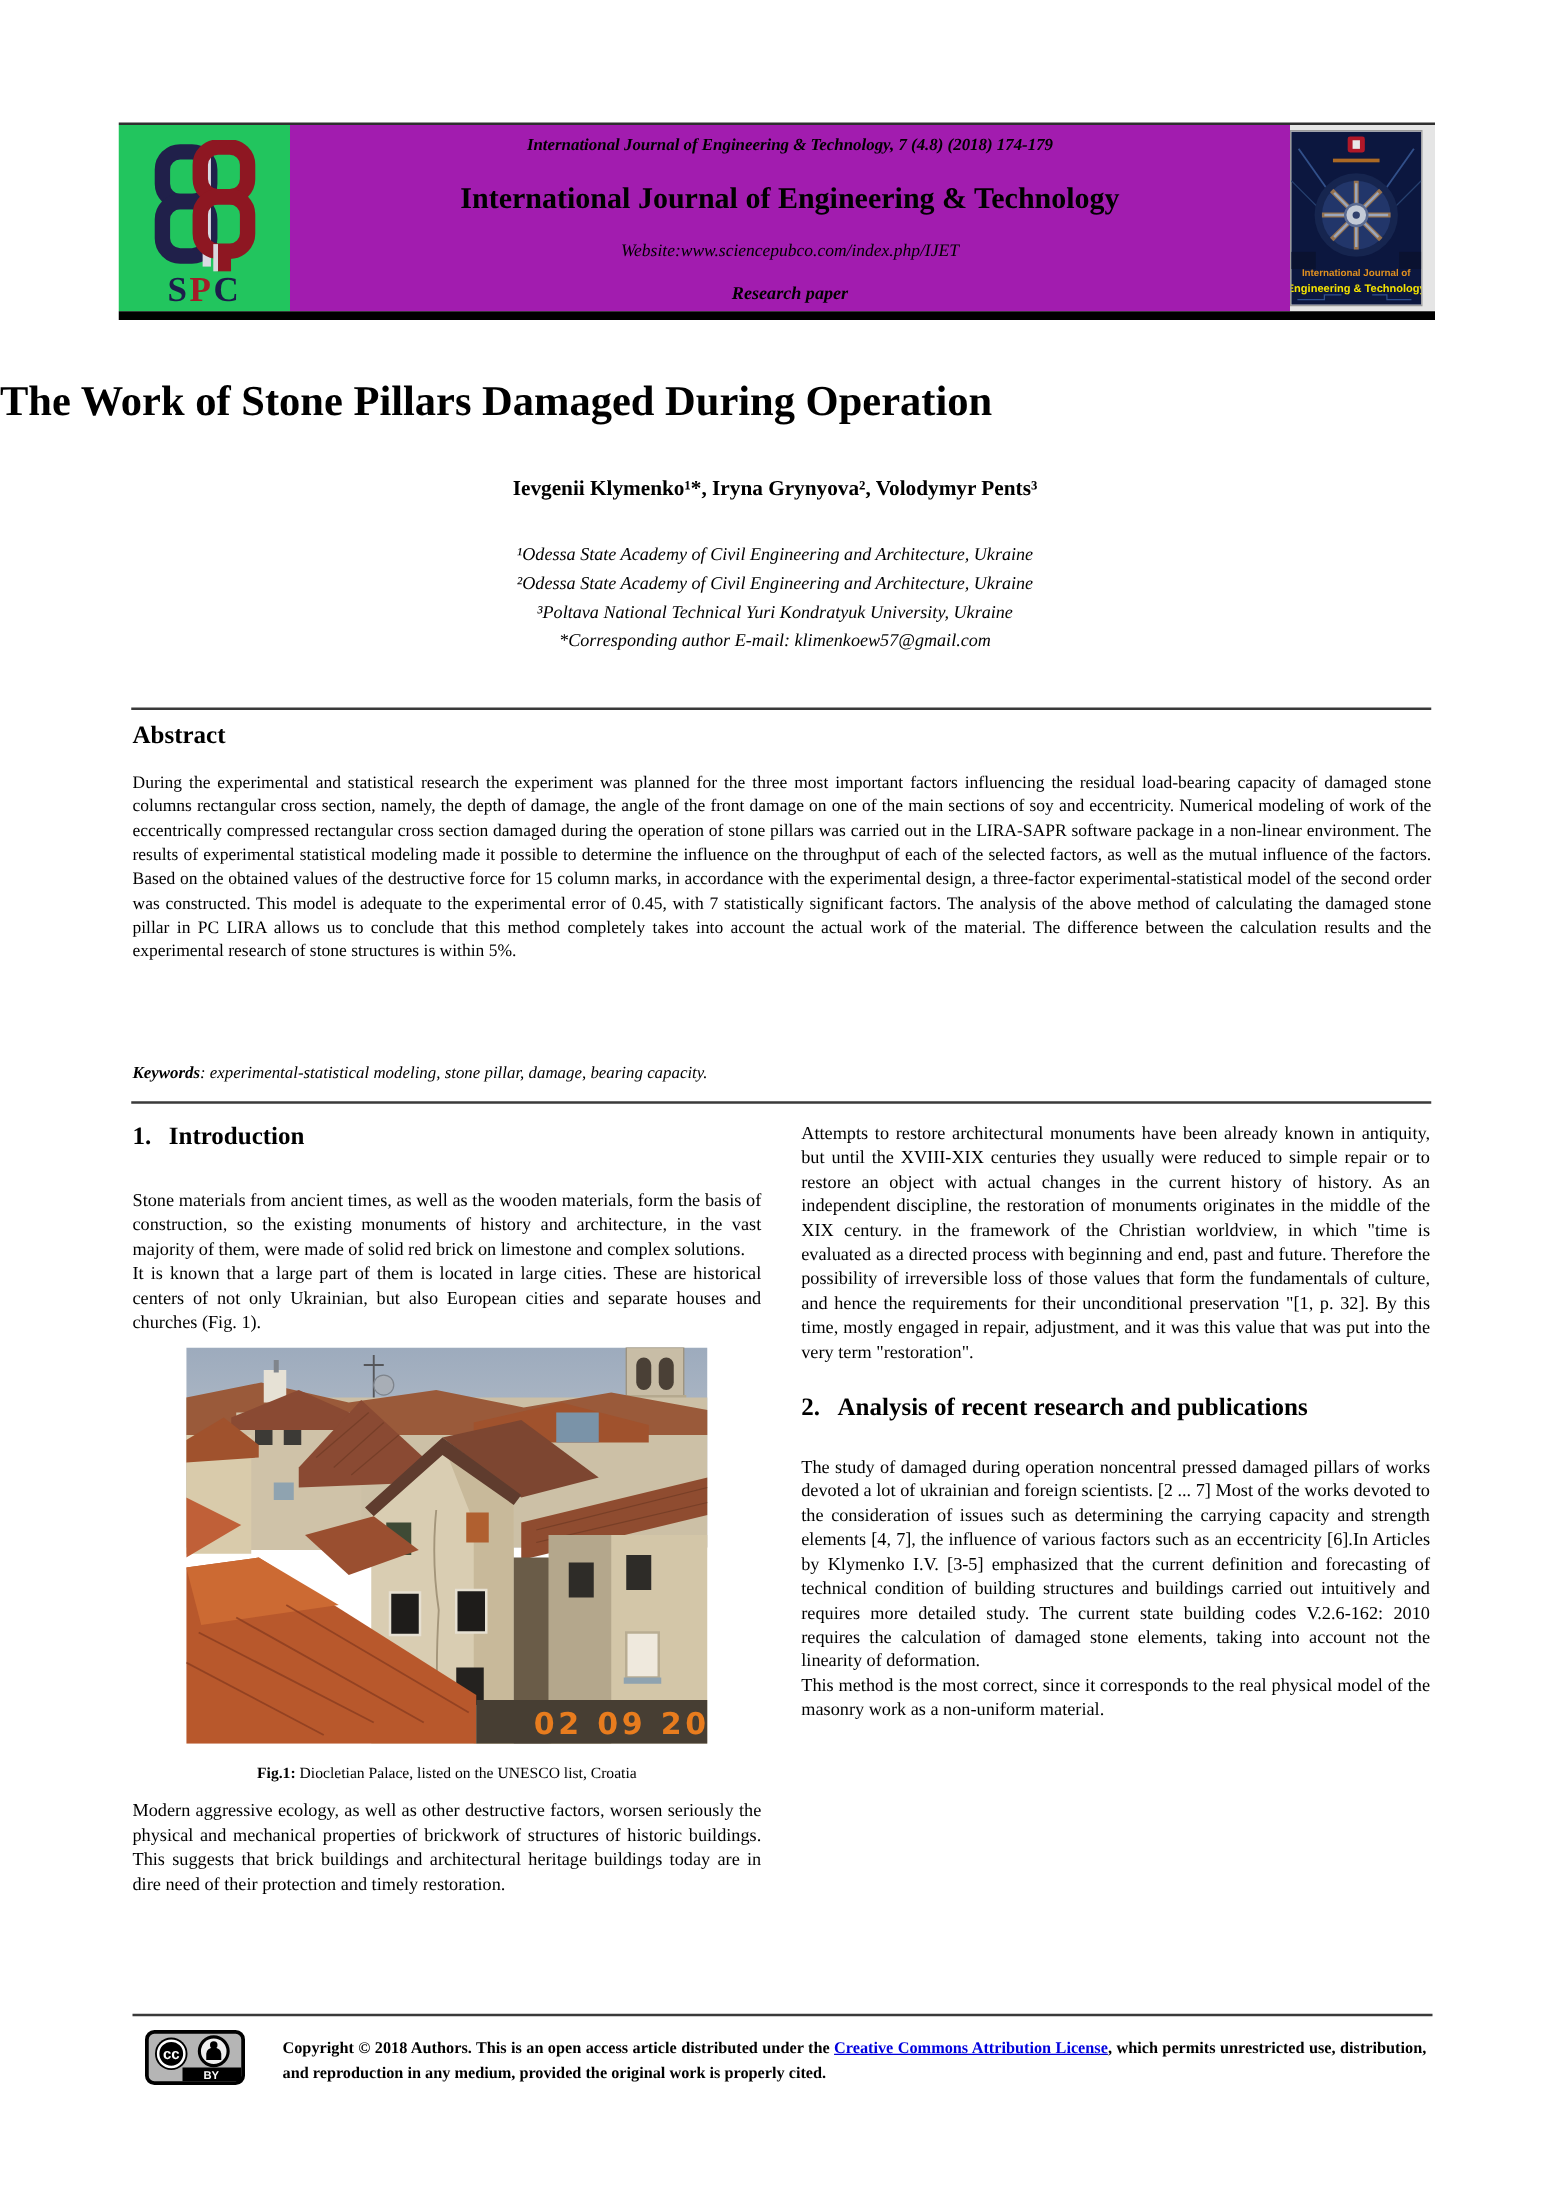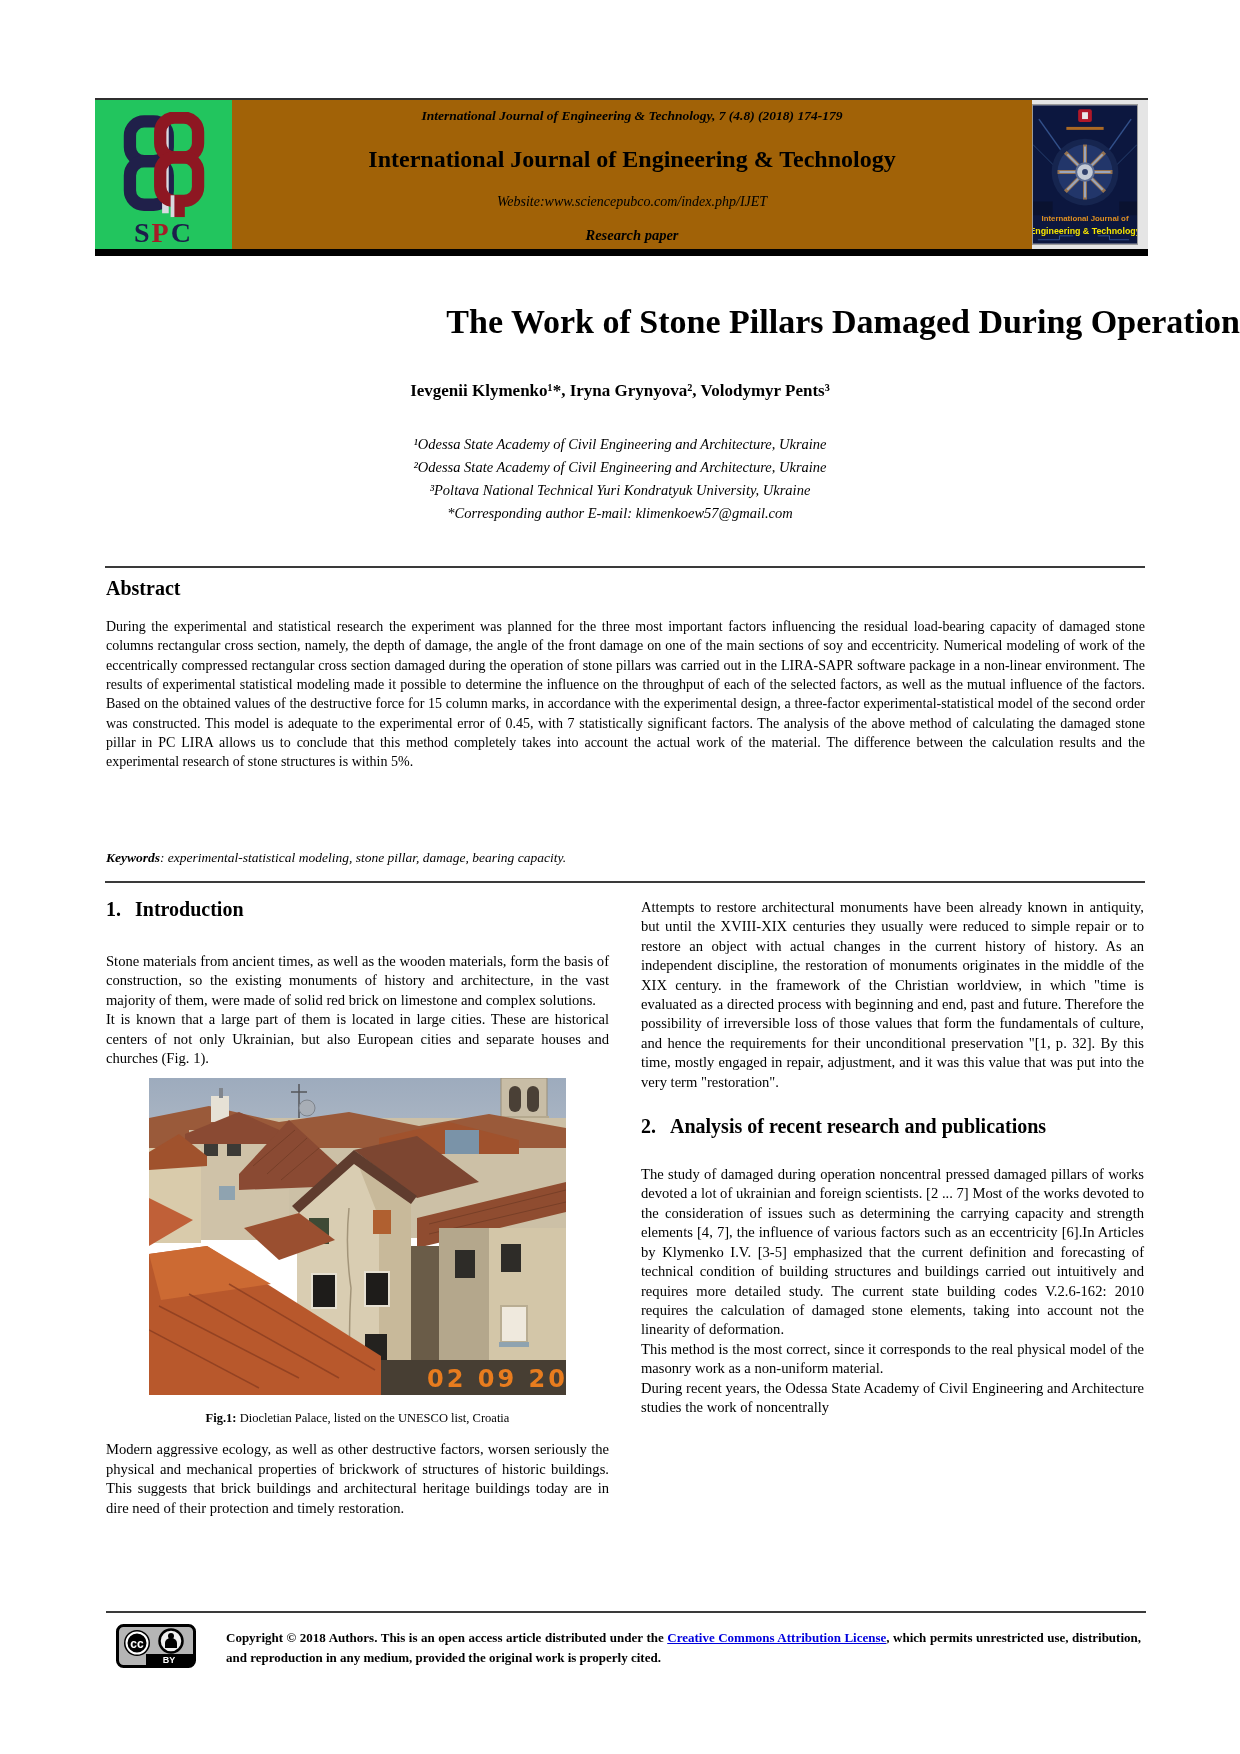--- a/index.html
+++ b/index.html
@@ -15,31 +15,31 @@
   .top-rule { position: absolute; left: 95px; top: 98px; width: 1053px; height: 2px; background: #2f2f2f; }
   .journal-header { position: absolute; left: 95px; top: 100px; width: 1053px; height: 149px; display: flex; }
   .header-bottom-bar { position: absolute; left: 95px; top: 249px; width: 1053px; height: 7px; background: #000; }
 
   .logo-cell { width: 137px; background: #22c55e; display: flex; flex-direction: column; align-items: center; justify-content: flex-end; padding-bottom: 2px; }
   .spc-mark { width: 100px; height: 106px; display: block; }
   .spc-text { font-weight: bold; font-size: 28px; letter-spacing: 2px; line-height: 1; margin-top: 1px; }
   .spc-text .navy { color: #1d1d4b; }
   .spc-text .red { color: #a51c28; }
 
-  .center-cell { flex: 1; background: #a16207; text-align: center; padding-top: 8px; }
+  .center-cell { flex: 1; background: #a21caf; text-align: center; padding-top: 8px; }
   .citation { font-size: 13.5px; font-weight: bold; font-style: italic; }
   .journal-title { font-size: 24px; font-weight: bold; margin-top: 22px; }
   .website { font-size: 14px; font-style: italic; margin-top: 21px; }
   .research-paper { font-size: 14.5px; font-weight: bold; font-style: italic; margin-top: 17px; }
 
   .cover-cell { width: 116px; background: #e5e5e5; display: flex; align-items: center; justify-content: flex-start; }
   .cover-cell svg { width: 106px; height: 141px; border: 1px solid #9a9a9a; display: block; }
 
   
-  .article-title { position: absolute; top: 303px; left: 0; width: 100%; margin: 0; text-align: right; font-size: 34px; font-weight: bold; }
+  .article-title { position: absolute; top: 303px; left: 0; width: 100%; margin: 0; text-align: left; font-size: 34px; font-weight: bold; }
   .authors { position: absolute; top: 381px; left: 0; width: 100%; text-align: center; font-size: 17px; font-weight: bold; }
   .affiliations { position: absolute; top: 433px; left: 0; width: 100%; text-align: center; font-style: italic; font-size: 14.5px; line-height: 23px; }
 
   
   .rule { position: absolute; height: 2px; background: #3a3a3a; }
   .abstract-top-rule { left: 105px; top: 566px; width: 1040px; }
   .abstract-heading { position: absolute; left: 106px; top: 577px; margin: 0; font-size: 20px; font-weight: bold; }
   .abstract-body { position: absolute; left: 106px; top: 617px; width: 1039px; margin: 0; font-size: 14px; line-height: 1.38; text-align: justify; }
   .keywords { position: absolute; left: 106px; top: 850px; width: 1039px; margin: 0; font-size: 13.5px; font-style: italic; }
   .kw-label { font-weight: bold; }
@@ -243,21 +243,20 @@
       </figure>
 
       <p class="body after-fig">Modern aggressive ecology, as well as other destructive factors, worsen seriously the physical and mechanical properties of brickwork of structures of historic buildings. This suggests that brick buildings and architectural heritage buildings today are in dire need of their protection and timely restoration.</p>
     </div>
 
     <div class="col">
       <p class="body">Attempts to restore architectural monuments have been already known in antiquity, but until the XVIII-XIX centuries they usually were reduced to simple repair or to restore an object with actual changes in the current history of history. As an independent discipline, the restoration of monuments originates in the middle of the XIX century. in the framework of the Christian worldview, in which "time is evaluated as a directed process with beginning and end, past and future.  Therefore  the possibility of irreversible loss of those values that form the fundamentals of culture, and hence the requirements for their unconditional preservation "[1, p. 32]. By this time, mostly engaged in repair, adjustment, and it was this value that was put into the very term "restoration".</p>
       <h2 class="section-heading sh2"><span class="hnum">2.</span><span>Analysis of recent research and publications</span></h2>
       <p class="body">The study of damaged during operation noncentral pressed damaged pillars of works devoted a lot of ukrainian and foreign scientists. [2 ... 7] Most of the works devoted to the consideration of issues such as determining the carrying capacity and strength elements [4, 7], the influence of various factors such as an eccentricity [6].In Articles by Klymenko I.V. [3-5] emphasized that the current definition and forecasting of technical condition of building structures and buildings carried out intuitively and requires more detailed study. The current state building codes V.2.6-162: 2010 requires the calculation of damaged stone elements, taking into account not the linearity of deformation.</p>
       <p class="body">This method is the most correct, since it corresponds to the real physical model of the masonry work as a non-uniform material.</p>
-      <p class="body">During recent years, the Odessa State Academy of Civil Engineering and Architecture studies the work of noncentrally</p>
     </div>
 
   </div>
 
   <div class="rule footer-rule"></div>
 
   <div class="footer">
     <div class="cc-badge">
       <svg viewBox="0 0 80 44">
         <rect x="1.5" y="1.5" width="77" height="41" rx="6" fill="#b5b5b5" stroke="#000" stroke-width="3"></rect>

